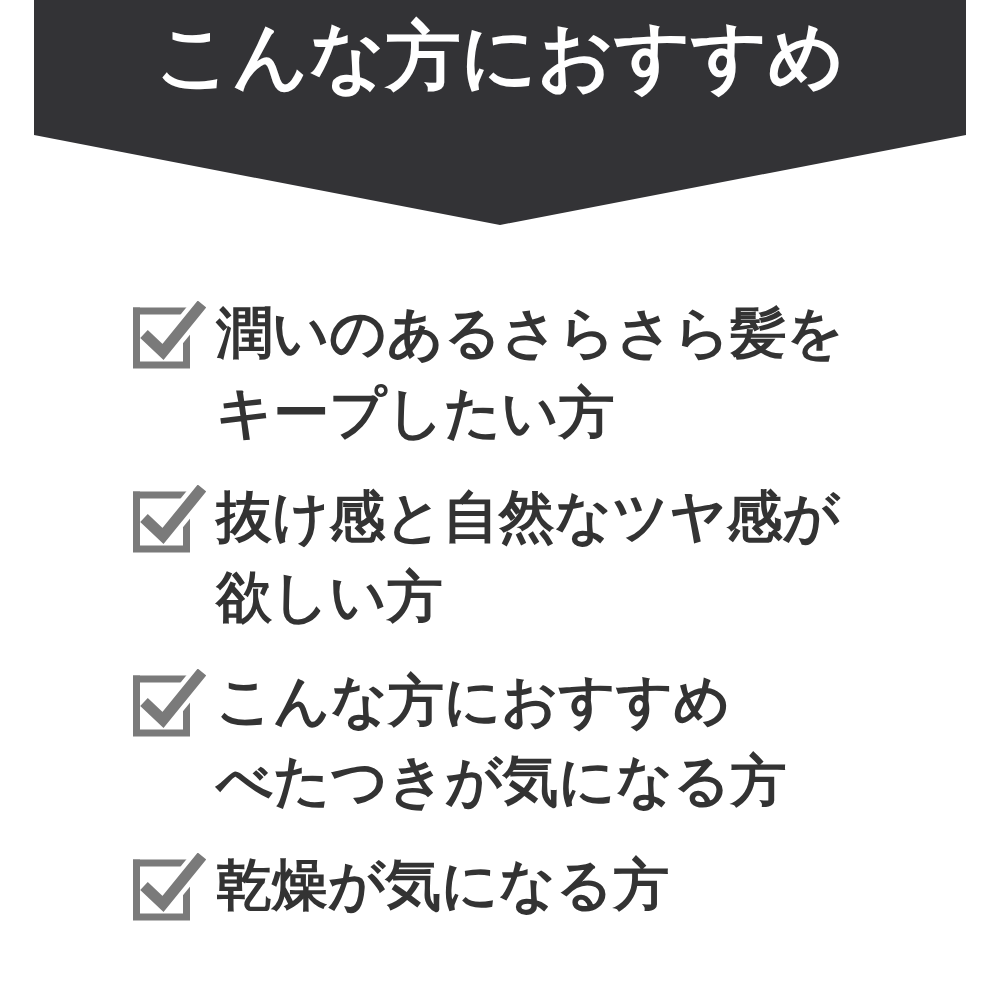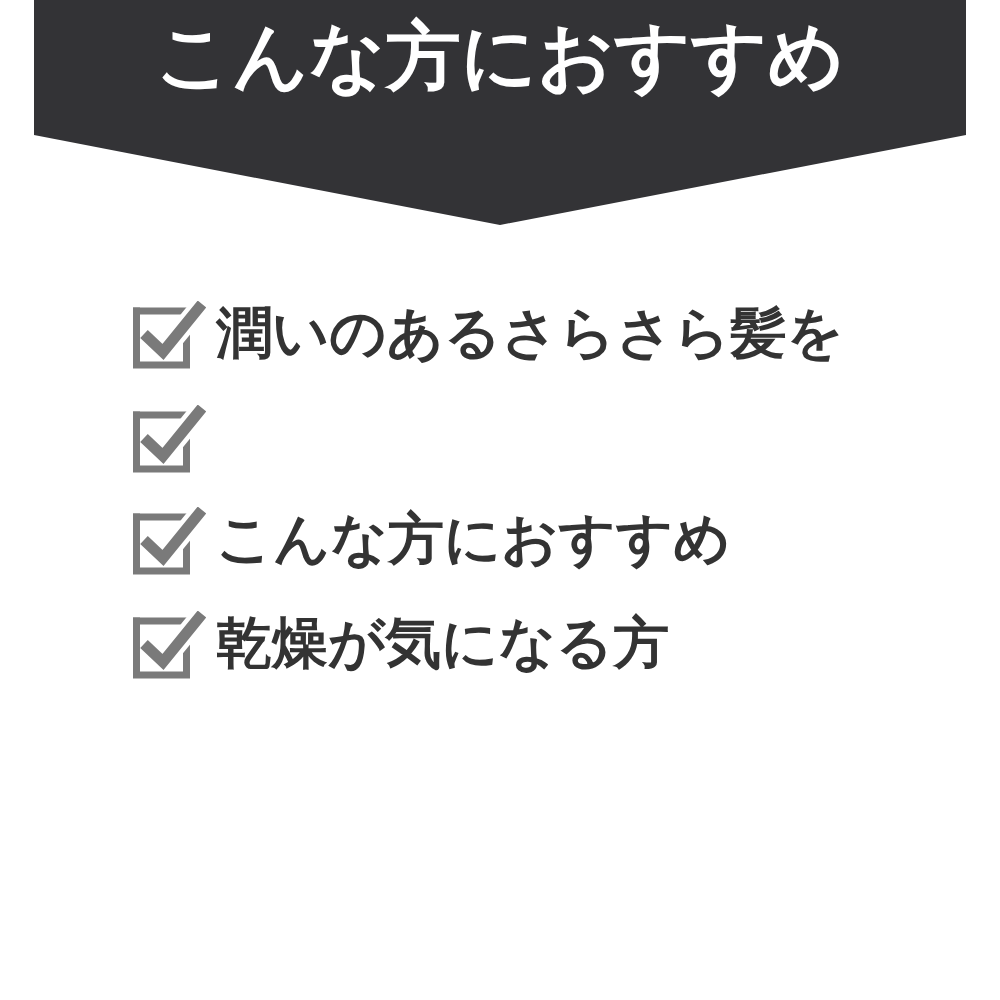--- a/index.html
+++ b/index.html
@@ -70,41 +70,47 @@
 
     <div class="check-item">
       <svg class="check-icon" viewBox="0 0 76 70" aria-hidden="true">
         <path d="M3 10 L56.5 10 L56.5 64.5" fill="none" stroke-width="7" stroke-linejoin="miter" stroke="#7a7a7a"></path>
         <path d="M16 35 L33 51 L72 3" fill="none" stroke-width="20" stroke-linejoin="bevel" stroke="#ffffff"></path>
         <path d="M6.5 6.5 L6.5 64 L60 64" fill="none" stroke-width="7" stroke-linejoin="miter" stroke="#7a7a7a"></path>
         <path d="M14 33 L33 51 L72 3" fill="none" stroke-width="11" stroke-linejoin="miter" stroke="#7a7a7a"></path>
       </svg>
       <div class="check-text">
         <div>潤いのあるさらさら髪を</div>
+        <div>キープしたい方</div>
       </div>
     </div>
 
     <div class="check-item">
       <svg class="check-icon" viewBox="0 0 76 70" aria-hidden="true">
         <path d="M3 10 L56.5 10 L56.5 64.5" fill="none" stroke-width="7" stroke-linejoin="miter" stroke="#7a7a7a"></path>
         <path d="M16 35 L33 51 L72 3" fill="none" stroke-width="20" stroke-linejoin="bevel" stroke="#ffffff"></path>
         <path d="M6.5 6.5 L6.5 64 L60 64" fill="none" stroke-width="7" stroke-linejoin="miter" stroke="#7a7a7a"></path>
         <path d="M14 33 L33 51 L72 3" fill="none" stroke-width="11" stroke-linejoin="miter" stroke="#7a7a7a"></path>
       </svg>
+      <div class="check-text">
+        <div>抜け感と自然なツヤ感が</div>
+        <div>欲しい方</div>
+      </div>
     </div>
 
     <div class="check-item">
       <svg class="check-icon" viewBox="0 0 76 70" aria-hidden="true">
         <path d="M3 10 L56.5 10 L56.5 64.5" fill="none" stroke-width="7" stroke-linejoin="miter" stroke="#7a7a7a"></path>
         <path d="M16 35 L33 51 L72 3" fill="none" stroke-width="20" stroke-linejoin="bevel" stroke="#ffffff"></path>
         <path d="M6.5 6.5 L6.5 64 L60 64" fill="none" stroke-width="7" stroke-linejoin="miter" stroke="#7a7a7a"></path>
         <path d="M14 33 L33 51 L72 3" fill="none" stroke-width="11" stroke-linejoin="miter" stroke="#7a7a7a"></path>
       </svg>
       <div class="check-text">
         <div>こんな方におすすめ</div>
+        <div>べたつきが気になる方</div>
       </div>
     </div>
 
     <div class="check-item">
       <svg class="check-icon" viewBox="0 0 76 70" aria-hidden="true">
         <path d="M3 10 L56.5 10 L56.5 64.5" fill="none" stroke-width="7" stroke-linejoin="miter" stroke="#7a7a7a"></path>
         <path d="M16 35 L33 51 L72 3" fill="none" stroke-width="20" stroke-linejoin="bevel" stroke="#ffffff"></path>
         <path d="M6.5 6.5 L6.5 64 L60 64" fill="none" stroke-width="7" stroke-linejoin="miter" stroke="#7a7a7a"></path>
         <path d="M14 33 L33 51 L72 3" fill="none" stroke-width="11" stroke-linejoin="miter" stroke="#7a7a7a"></path>
       </svg>

